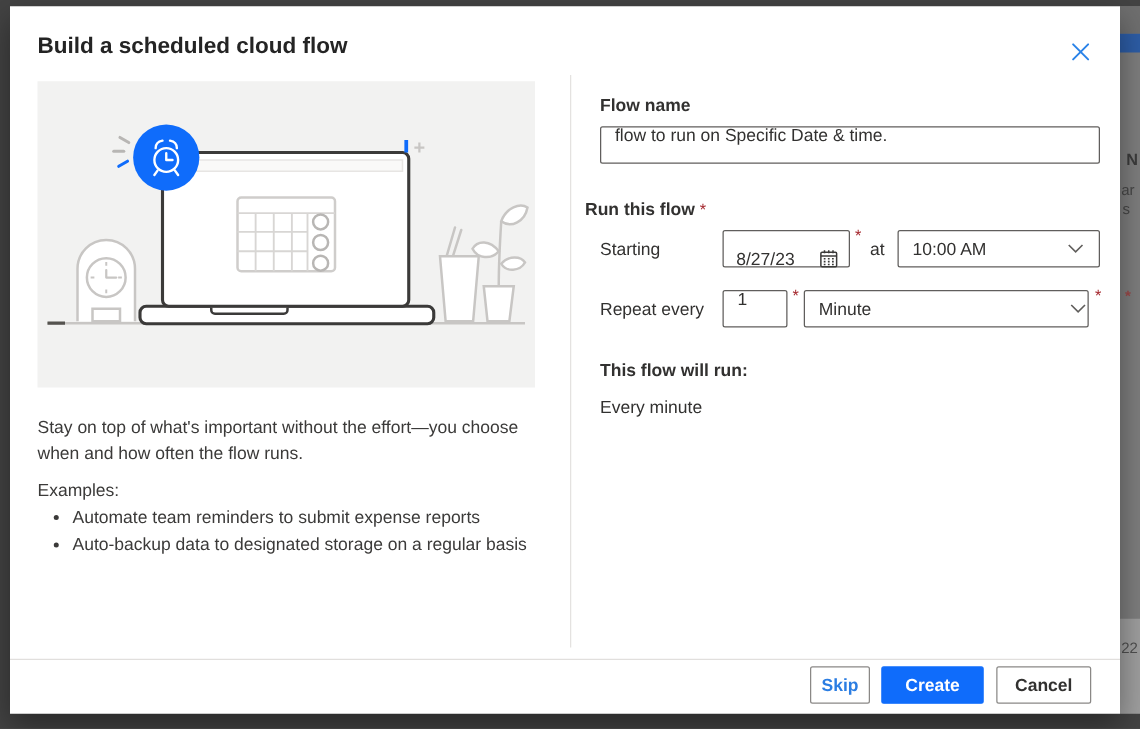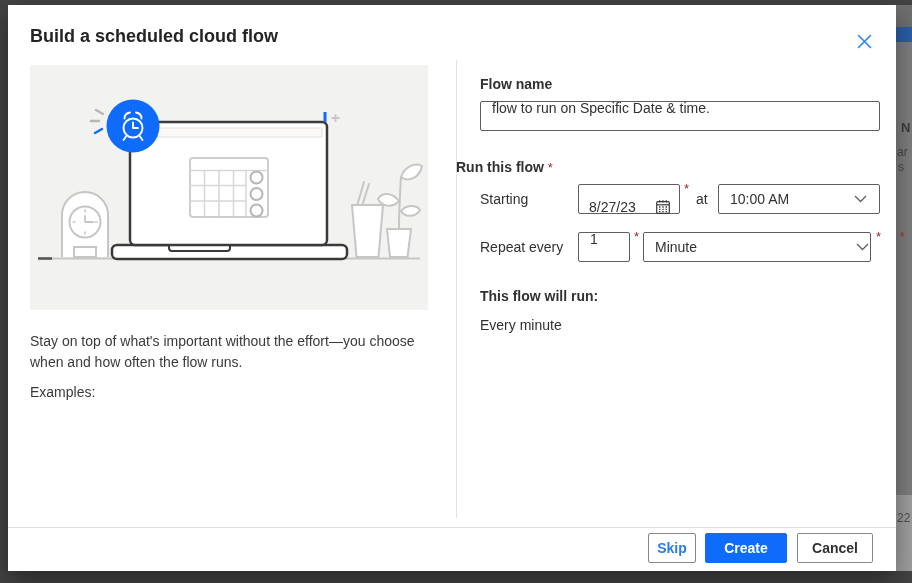--- a/index.html
+++ b/index.html
@@ -136,27 +136,31 @@
           <path d="M103 63 V57.5 M103 63 H108"></path>
           <path d="M94.5 53.5 Q94.5 48.5 100 47.5"></path>
           <path d="M111.5 53.5 Q111.5 48.5 106 47.5"></path>
           <path d="M96 71.5 L93.5 75 M110 71.5 L112.5 75"></path>
         </g>
       </svg>
     </div>
 
     <div class="desc">Stay on top of what's important without the effort—you choose when and how often the flow runs.</div>
     <div class="examples-label">Examples:</div>
+    <ul class="examples-list">
+      <li>Automate team reminders to submit expense reports</li>
+      <li>Auto-backup data to designated storage on a regular basis</li>
+    </ul>
 
     <div class="vdivider"></div>
 
     <div class="flabel" style="left:472px;top:71px;">Flow name</div>
     <input class="txt-input flow-name-input" type="text" value="flow to run on Specific Date &amp; time." style="">
 
-    <div class="flabel" style="left:448px;top:154px;">
+    <div class="flabel" style="left:460px;top:154px;">
       <span>Run this flow</span>
       <span class="req">*</span>
     </div>
 
     <div class="ftext row-label" style="left:472px;top:179px;">Starting</div>
     <div class="picker date-picker">
       <span>8/27/23</span>
       <svg width="16" height="16" viewBox="0 0 16 16">
         <rect x="1.7" y="2.7" width="12.6" height="11.6" rx="1" fill="none" stroke="#3b3a39" stroke-width="1.2"></rect>
         <path d="M1.7 5.8 H14.3" stroke="#3b3a39" stroke-width="1.2"></path>

